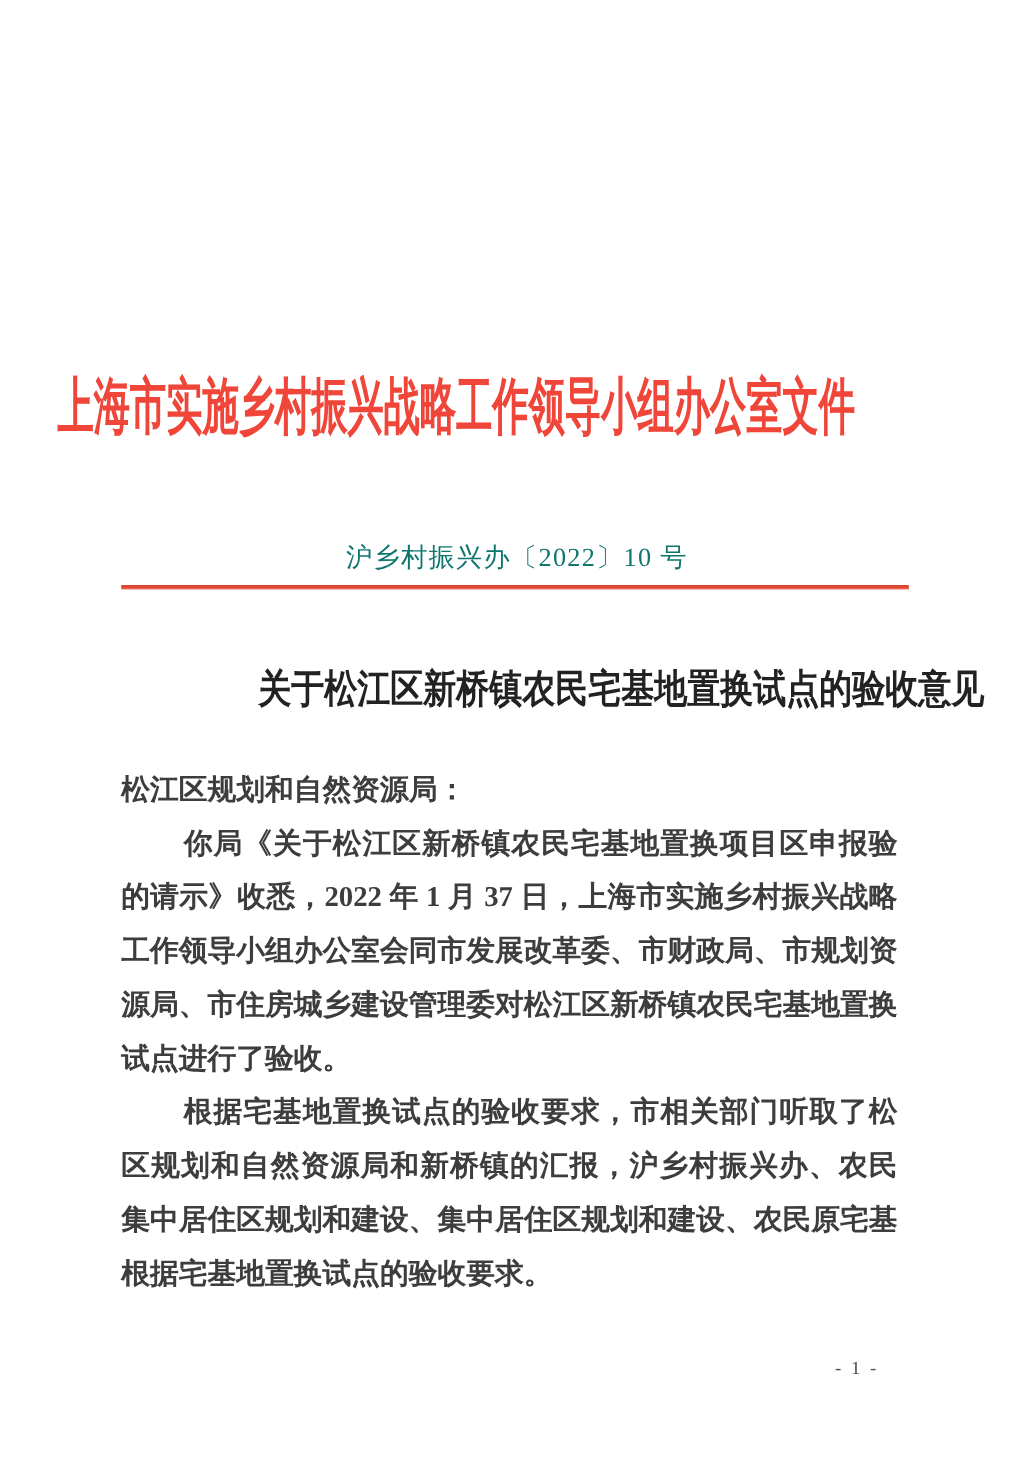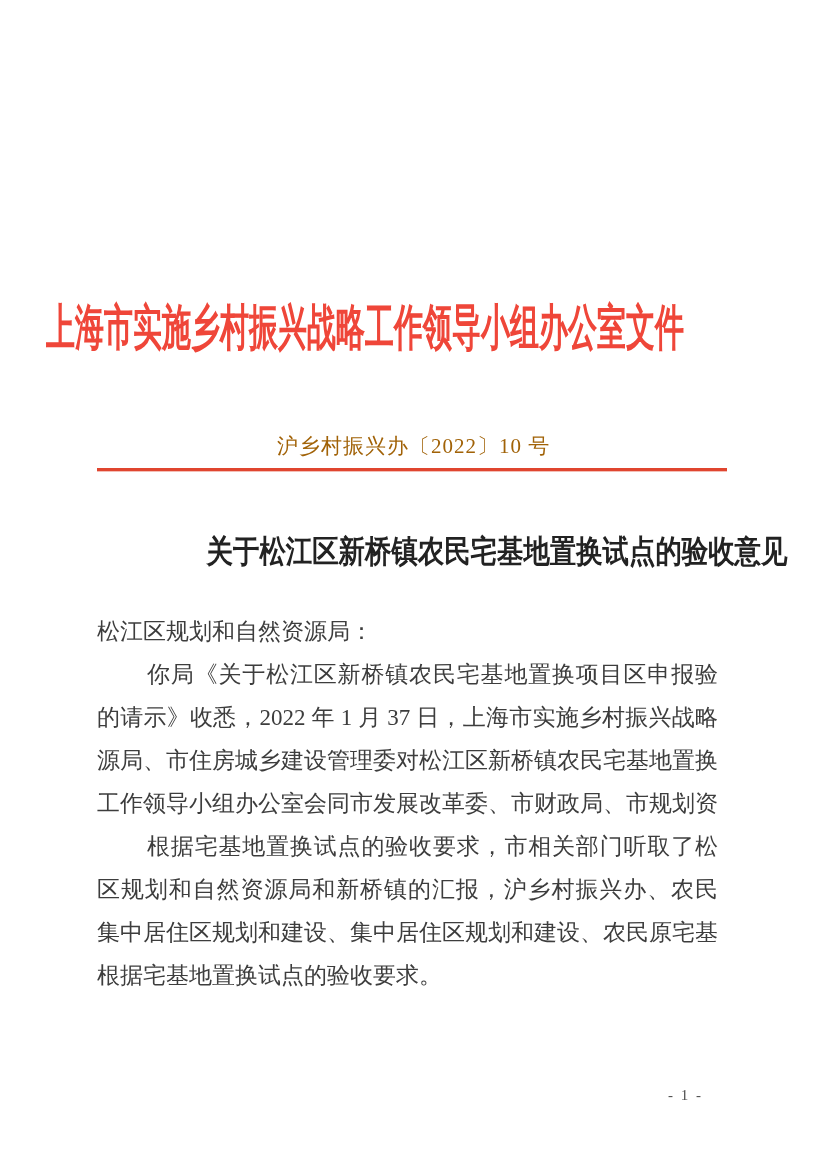--- a/index.html
+++ b/index.html
@@ -29,21 +29,21 @@
     letter-spacing:0px;
     transform:scale(1,1.69);
     transform-origin:top center;
   }
 
   
   .doc-no{
     position:absolute;top:433px;left:0;width:100%;
     text-align:center;
     font-size:21px;line-height:26px;
-    color:#a16207;
+    color:#0f766e;
     letter-spacing:1px;
     white-space:nowrap;
   }
 
   
   .red-rule{
     position:absolute;top:468px;left:97px;width:630px;height:3px;
     background:var(--rule-red);
     box-shadow:0 1px 0 rgba(224,69,47,0.35);
   }
@@ -62,21 +62,21 @@
   }
 
   
   .doc-body{
     position:absolute;top:610px;left:97px;width:621px;
     color:var(--body-text);
   }
   .line{
     height:43px;line-height:43px;font-size:23px;
     white-space:nowrap;
-    font-weight:400;
+    font-weight:700;
   }
   .line.fill{
     white-space:normal;
     text-align:justify;
     text-align-last:justify;
     overflow:hidden;
   }
   .line.indent{padding-left:50px;}
 
   
@@ -102,22 +102,23 @@
   <div class="red-rule"></div>
 
   <div class="doc-title">
     <span class="squeeze">关于松江区新桥镇农民宅基地置换试点的验收意见</span>
   </div>
 
   <div class="doc-body">
     <div class="line">松江区规划和自然资源局：</div>
     <div class="line fill indent">你局《关于松江区新桥镇农民宅基地置换项目区申报验收</div>
     <div class="line fill">的请示》收悉，2022 年 1 月 37 日，上海市实施乡村振兴战略</div>
+    <div class="line fill">工作领导小组办公室会同市发展改革委、市财政局、市规划资</div>
     <div class="line fill">源局、市住房城乡建设管理委对松江区新桥镇农民宅基地置换</div>
-    <div class="line fill">工作领导小组办公室会同市发展改革委、市财政局、市规划资</div>
+    <div class="line">试点进行了验收。</div>
     <div class="line fill indent">根据宅基地置换试点的验收要求，市相关部门听取了松江</div>
     <div class="line fill">区规划和自然资源局和新桥镇的汇报，沪乡村振兴办、农民</div>
     <div class="line fill">集中居住区规划和建设、集中居住区规划和建设、农民原宅基地</div>
     <div class="line">根据宅基地置换试点的验收要求。</div>
   </div>
 
   <div class="page-no">- 1 -</div>
 
 </div>
 

